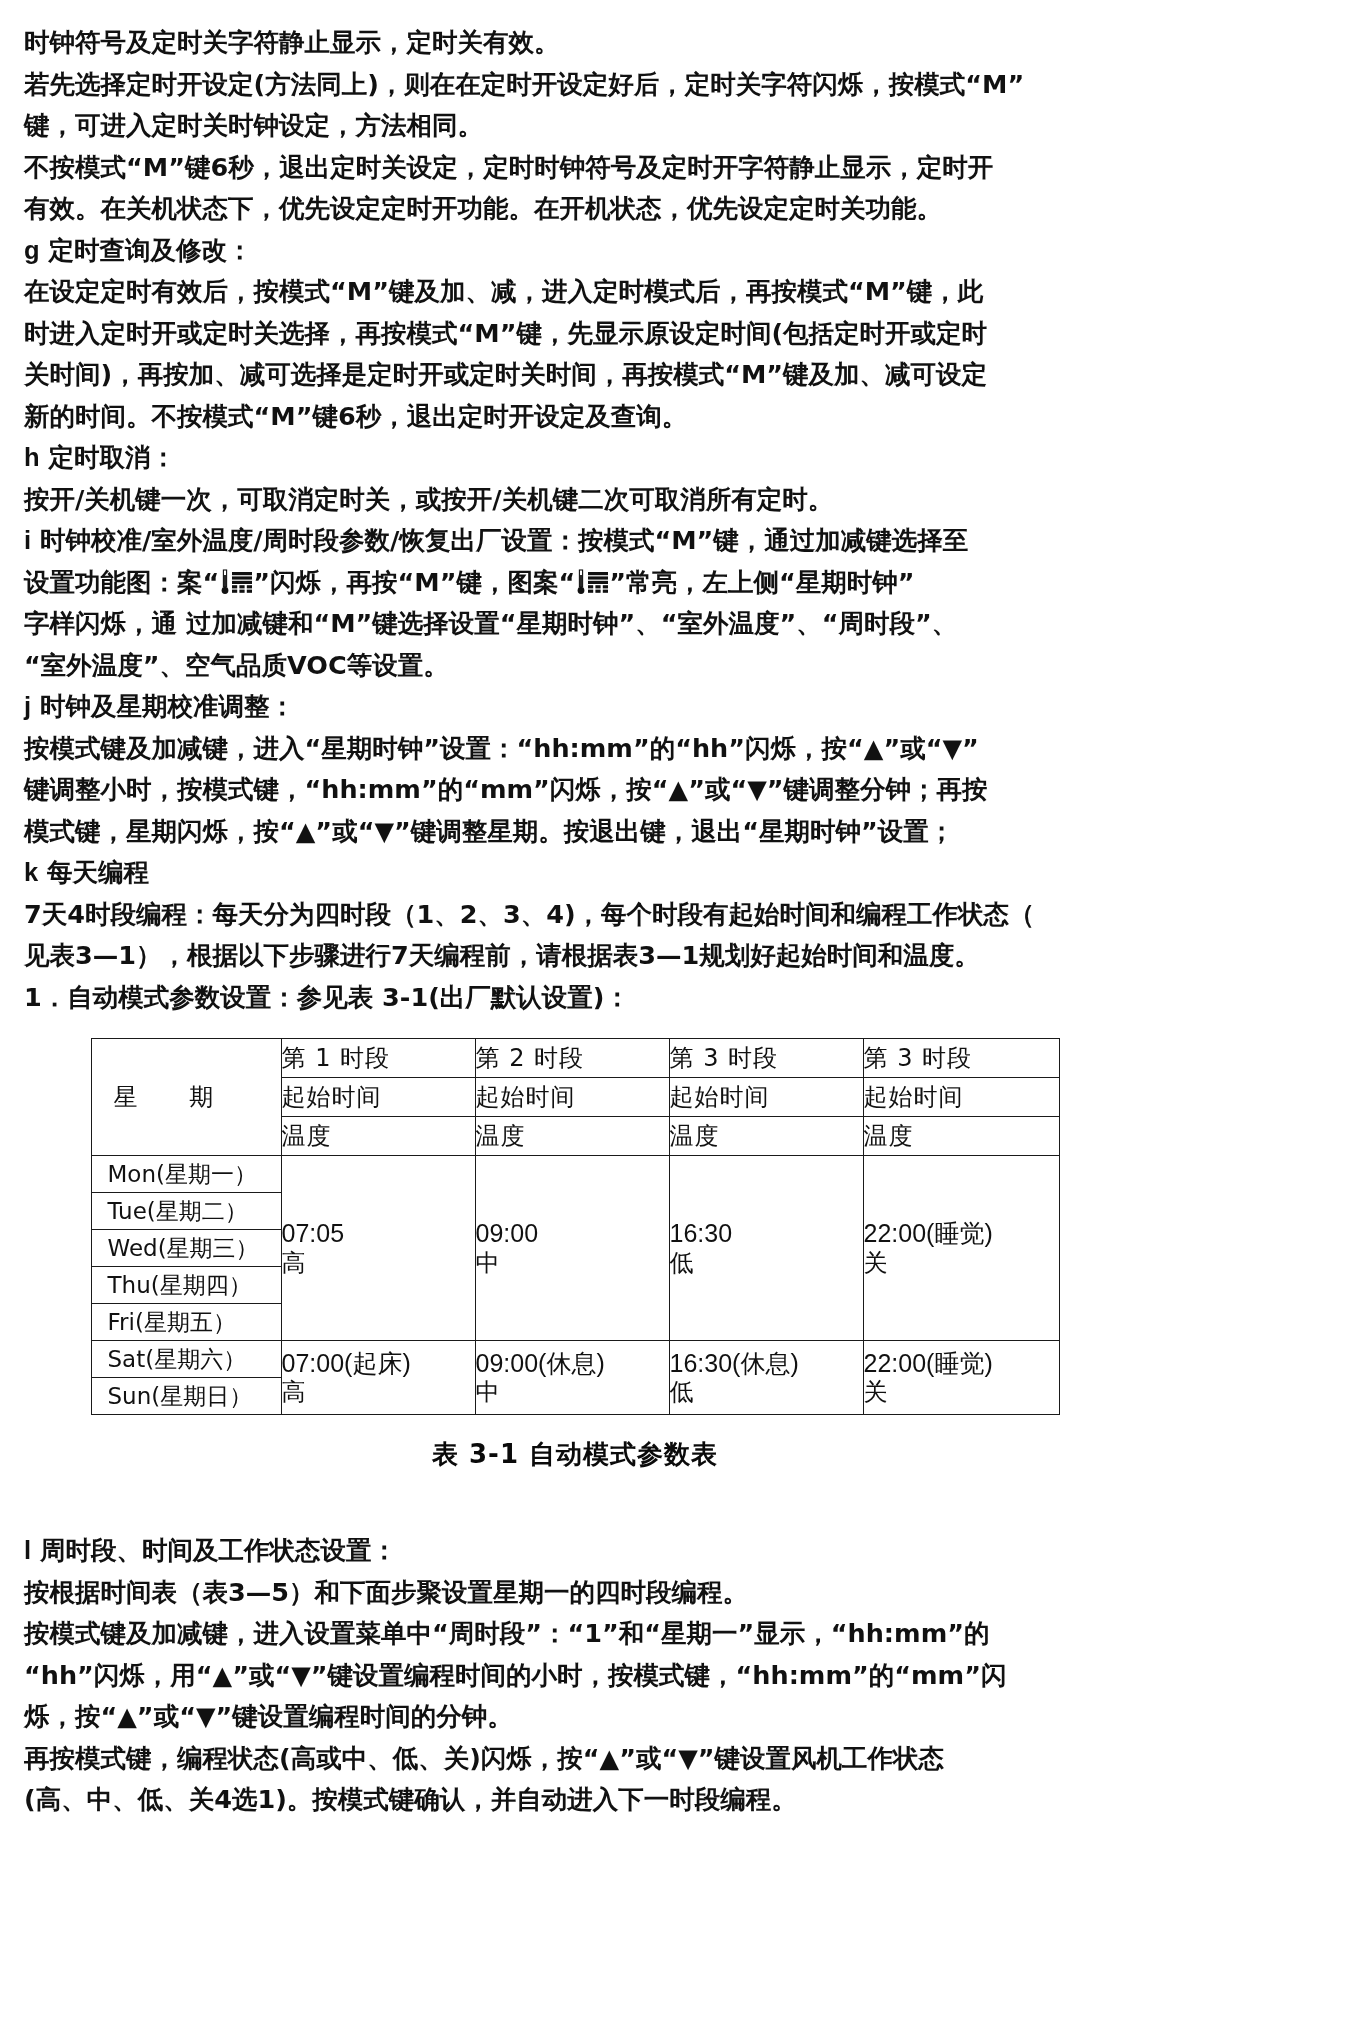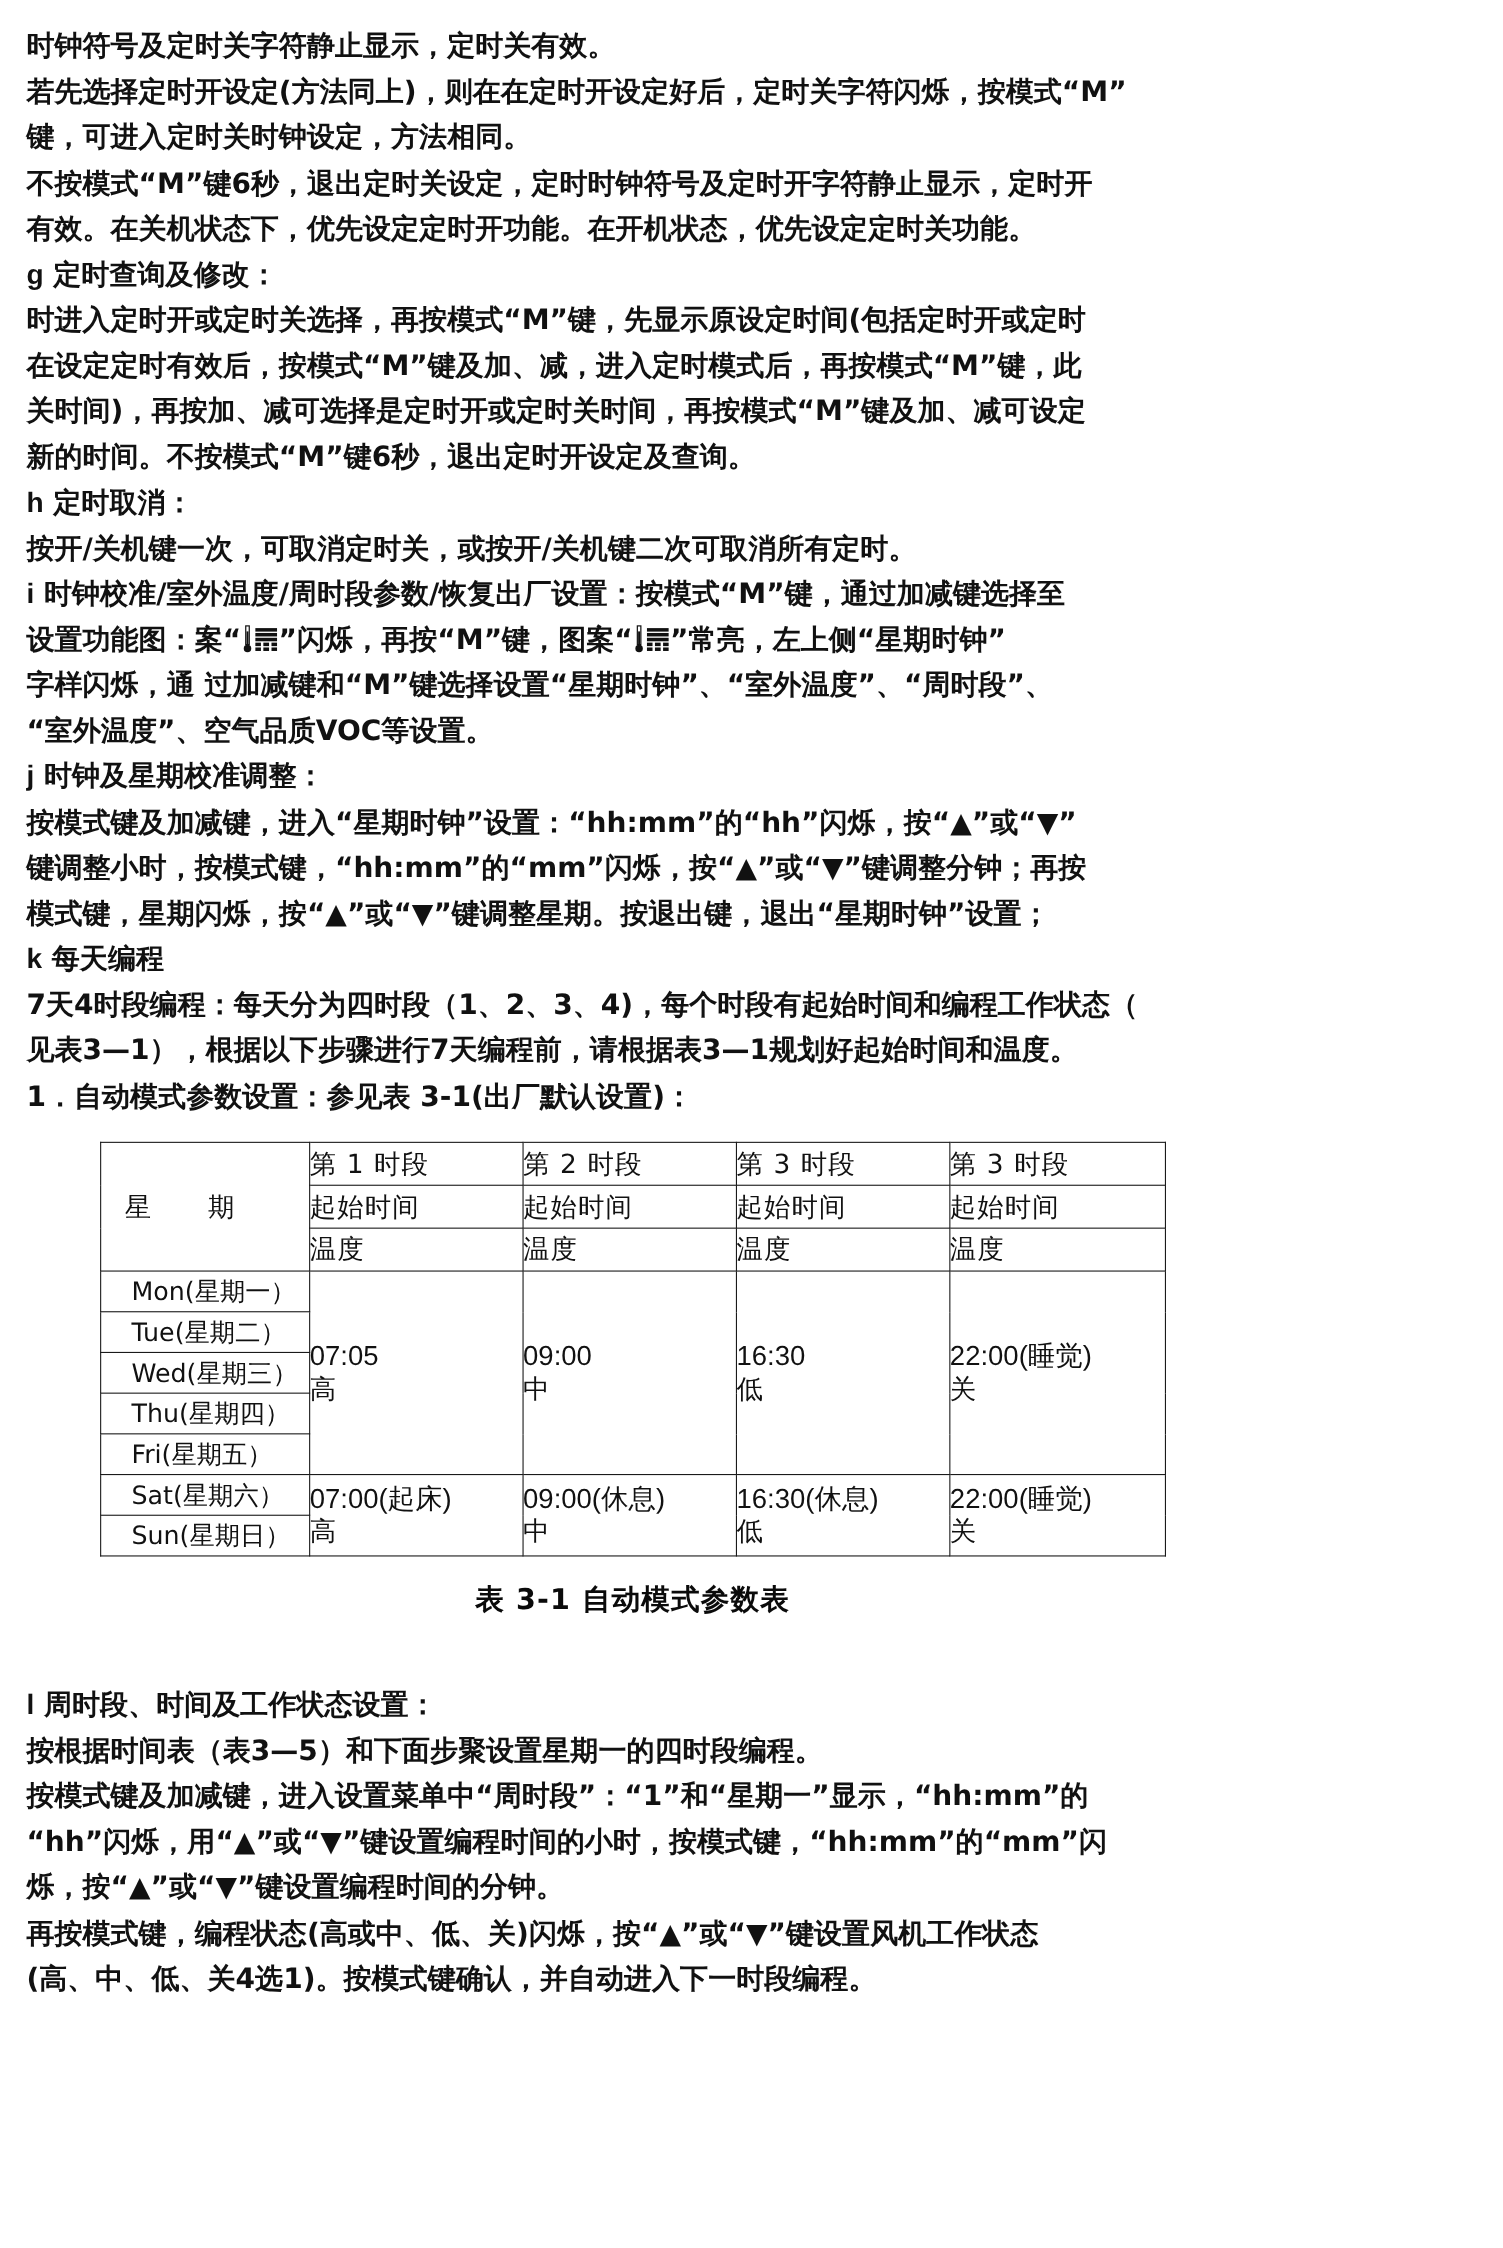--- a/index.html
+++ b/index.html
@@ -86,21 +86,21 @@
   }
   table.params td.hdr {
     height: 38px;
     font-size: 24px;
     letter-spacing: 1px;
   }
   table.params td.daycell {
     height: 36px;
     font-size: 23px;
     text-align: left;
-    padding-left: 28px;
+    padding-left: 16px;
     letter-spacing: 0px;
     white-space: nowrap;
   }
   table.params td.weekhdr {
     font-size: 24px;
     letter-spacing: 22px;
     text-indent: 22px;
   }
   .tnum {
     font-family: "Liberation Sans", "DejaVu Sans", sans-serif;
@@ -131,22 +131,22 @@
     <p class="line">时钟符号及定时关字符静止显示，定时关有效。</p>
     <p class="line">若先选择定时开设定(方法同上)，则在在定时开设定好后，定时关字符闪烁，按模式“M”</p>
     <p class="line">键，可进入定时关时钟设定，方法相同。</p>
     <p class="line">不按模式“M”键6秒，退出定时关设定，定时时钟符号及定时开字符静止显示，定时开</p>
     <p class="line">有效。在关机状态下，优先设定定时开功能。在开机状态，优先设定定时关功能。</p>
 
     <p class="line">
       <span class="sec-label">g</span><span>&nbsp;</span><span>定时查询及修改：</span>
     </p>
 
+    <p class="line">在设定定时有效后，按模式“M”键及加、减，进入定时模式后，再按模式“M”键，此</p>
     <p class="line">时进入定时开或定时关选择，再按模式“M”键，先显示原设定时间(包括定时开或定时</p>
-    <p class="line">在设定定时有效后，按模式“M”键及加、减，进入定时模式后，再按模式“M”键，此</p>
     <p class="line">关时间)，再按加、减可选择是定时开或定时关时间，再按模式“M”键及加、减可设定</p>
     <p class="line">新的时间。不按模式“M”键6秒，退出定时开设定及查询。</p>
 
     <p class="line">
       <span class="sec-label">h</span><span>&nbsp;</span><span>定时取消：</span>
     </p>
 
     <p class="line">按开/关机键一次，可取消定时关，或按开/关机键二次可取消所有定时。</p>
 
     <p class="line">

